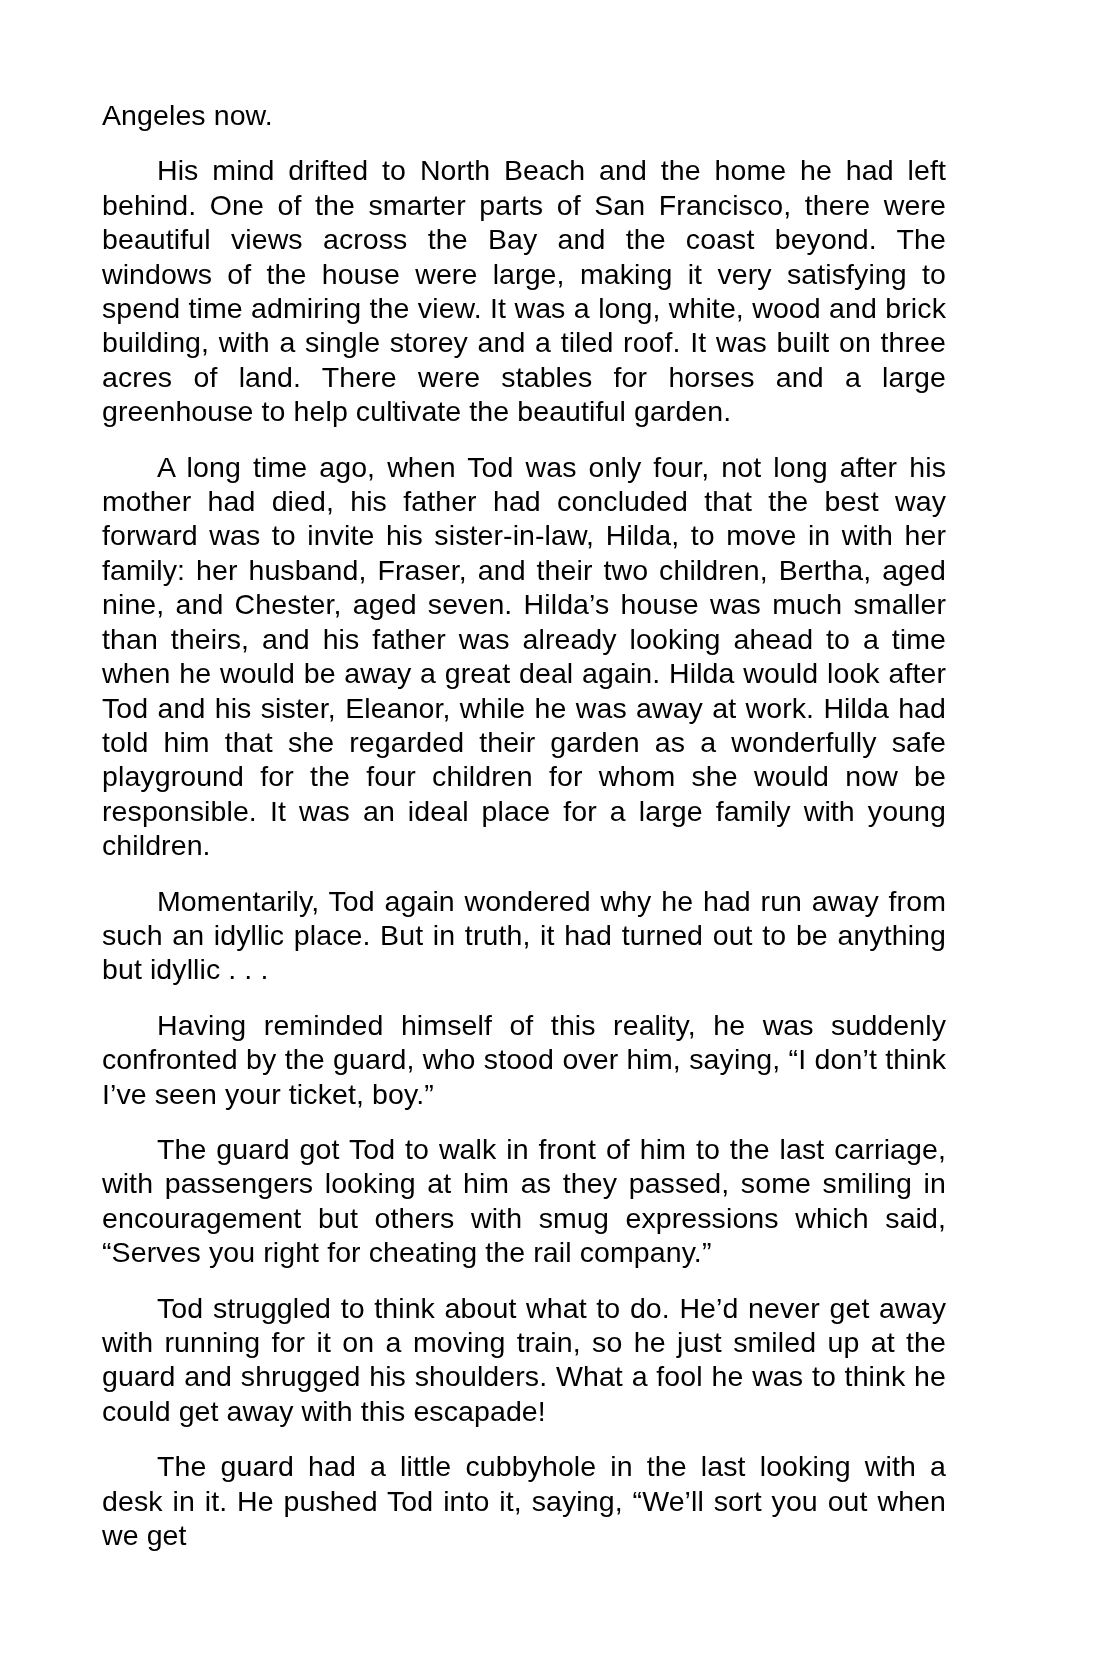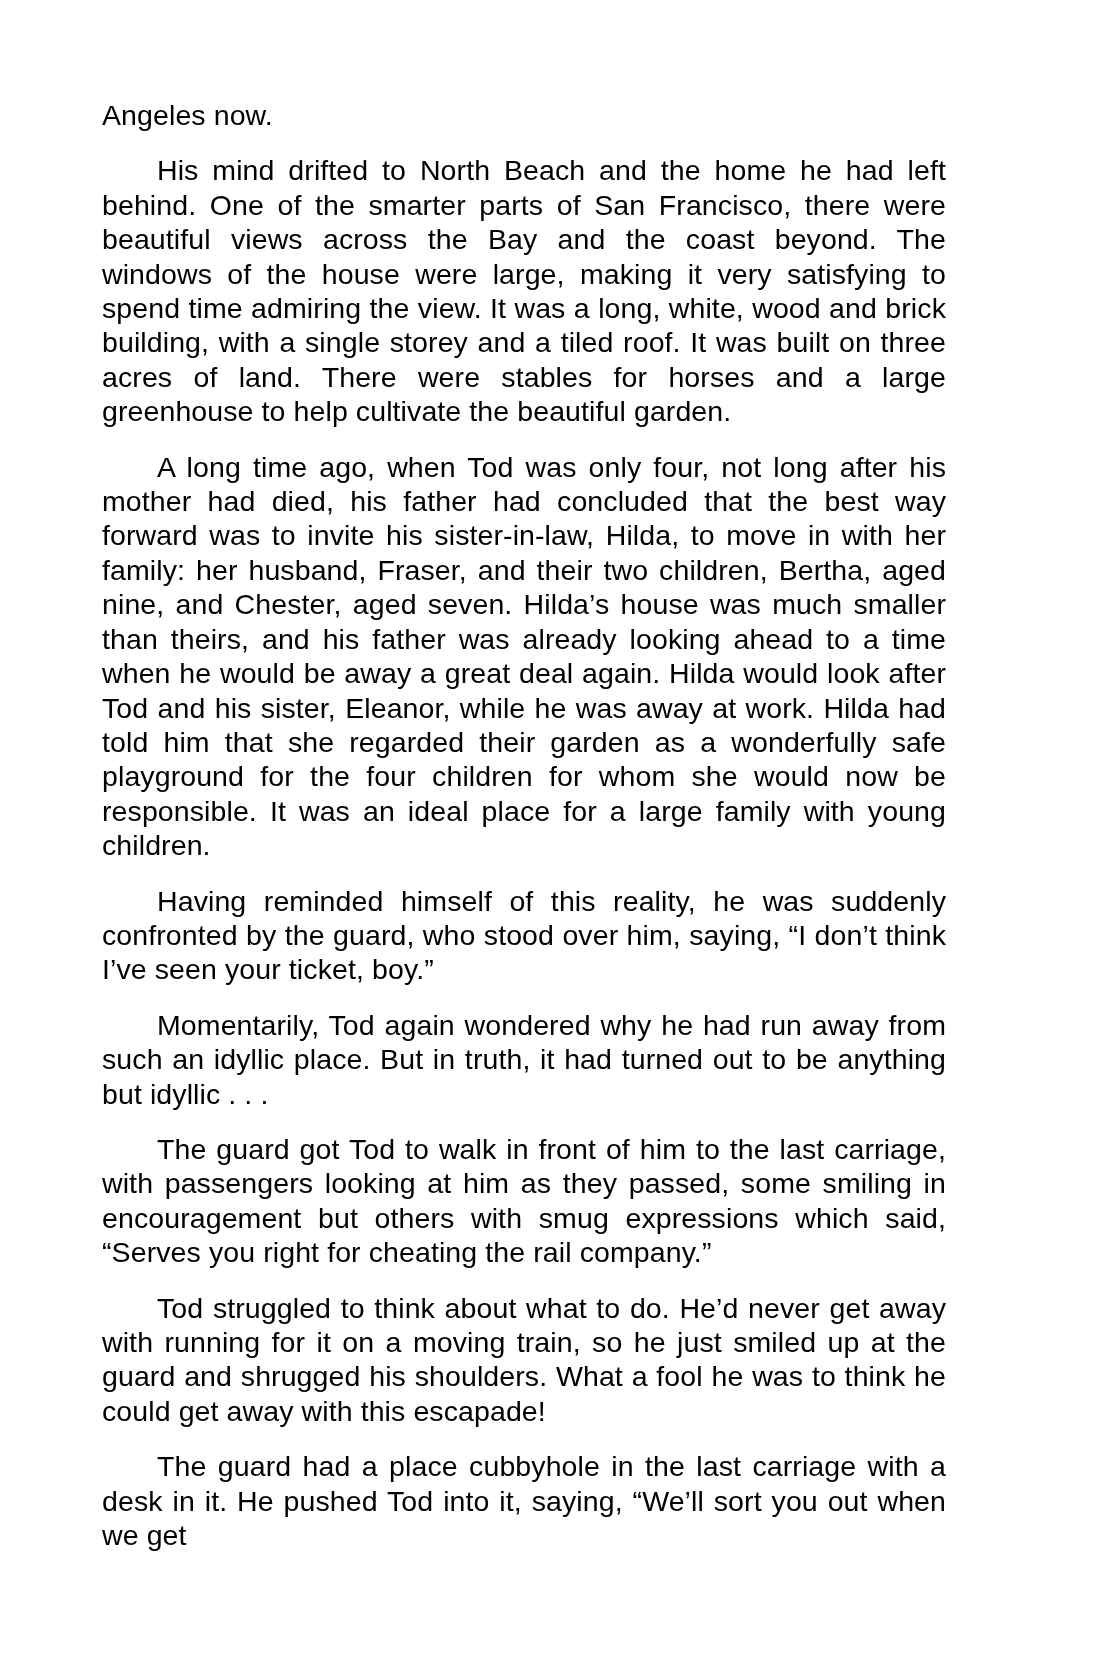--- a/index.html
+++ b/index.html
@@ -49,24 +49,24 @@
 
 <div class="page">
   <div class="text-column">
 
     <p class="body-par continued">Angeles now.</p>
 
     <p class="body-par indented par-gap">His mind drifted to North Beach and the home he had left behind. One of the smarter parts of San Francisco, there were beautiful views across the Bay and the coast beyond. The windows of the house were large, making it very satisfying to spend time admiring the view. It was a long, white, wood and brick building, with a single storey and a tiled roof. It was built on three acres of land. There were stables for horses and a large greenhouse to help cultivate the beautiful garden.</p>
 
     <p class="body-par indented par-gap">A long time ago, when Tod was only four, not long after his mother had died, his father had concluded that the best way forward was to invite his sister-in-law, Hilda, to move in with her family: her husband, Fraser, and their two children, Bertha, aged nine, and Chester, aged seven. Hilda’s house was much smaller than theirs, and his father was already looking ahead to a time when he would be away a great deal again. Hilda would look after Tod and his sister, Eleanor, while he was away at work. Hilda had told him that she regarded their garden as a wonderfully safe playground for the four children for whom she would now be responsible. It was an ideal place for a large family with young children.</p>
 
+    <p class="body-par indented par-gap">Momentarily, Tod again wondered why he had run away from such an idyllic place. But in truth, it had turned out to be anything but idyllic . . .</p>
+
     <p class="body-par indented par-gap">Having reminded himself of this reality, he was suddenly confronted by the guard, who stood over him, saying, “I don’t think I’ve seen your ticket, boy.”</p>
-
-    <p class="body-par indented par-gap">Momentarily, Tod again wondered why he had run away from such an idyllic place. But in truth, it had turned out to be anything but idyllic . . .</p>
 
     <p class="body-par indented par-gap">The guard got Tod to walk in front of him to the last carriage, with passengers looking at him as they passed, some smiling in encouragement but others with smug expressions which said, “Serves you right for cheating the rail company.”</p>
 
     <p class="body-par indented par-gap">Tod struggled to think about what to do. He’d never get away with running for it on a moving train, so he just smiled up at the guard and shrugged his shoulders. What a fool he was to think he could get away with this escapade!</p>
 
-    <p class="body-par indented par-gap">The guard had a place cubbyhole in the last carriage with a desk in it. He pushed Tod into it, saying, “We’ll sort you out when we get</p>
+    <p class="body-par indented par-gap">The guard had a little cubbyhole in the last looking with a desk in it. He pushed Tod into it, saying, “We’ll sort you out when we get</p>
 
   </div>
 </div>
 
 </body></html>

